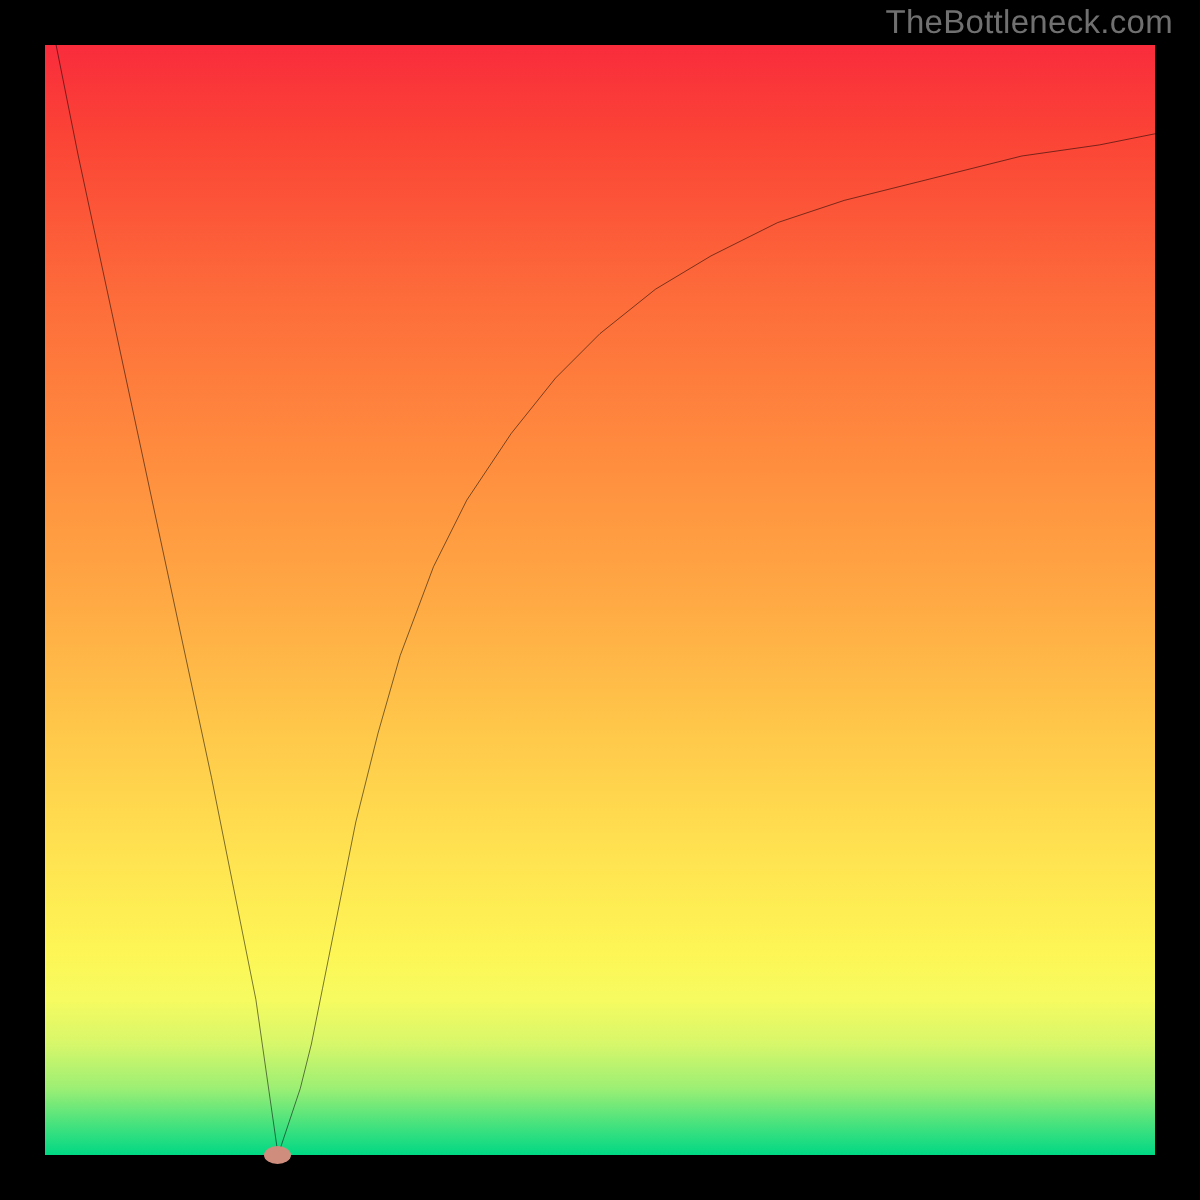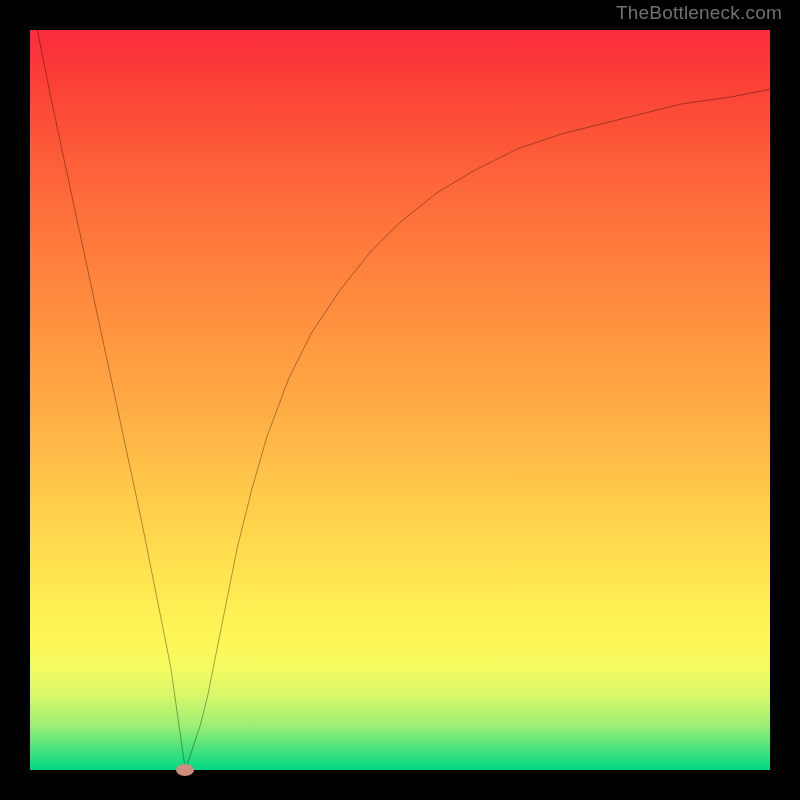--- a/index.html
+++ b/index.html
@@ -15,21 +15,21 @@
     position: relative;
     width: 800px;
     height: 800px;
     background: #000;
   }
   .attribution {
     position: absolute;
     top: 2px;
     right: 18px;
     color: #707070;
-    font-size: 19px;
+    font-size: 22px;
     font-weight: 400;
     letter-spacing: 0.2px;
   }
   .plot {
     position: absolute;
     left: 30px;
     top: 30px;
     width: 740px;
     height: 740px;
     background: linear-gradient(

